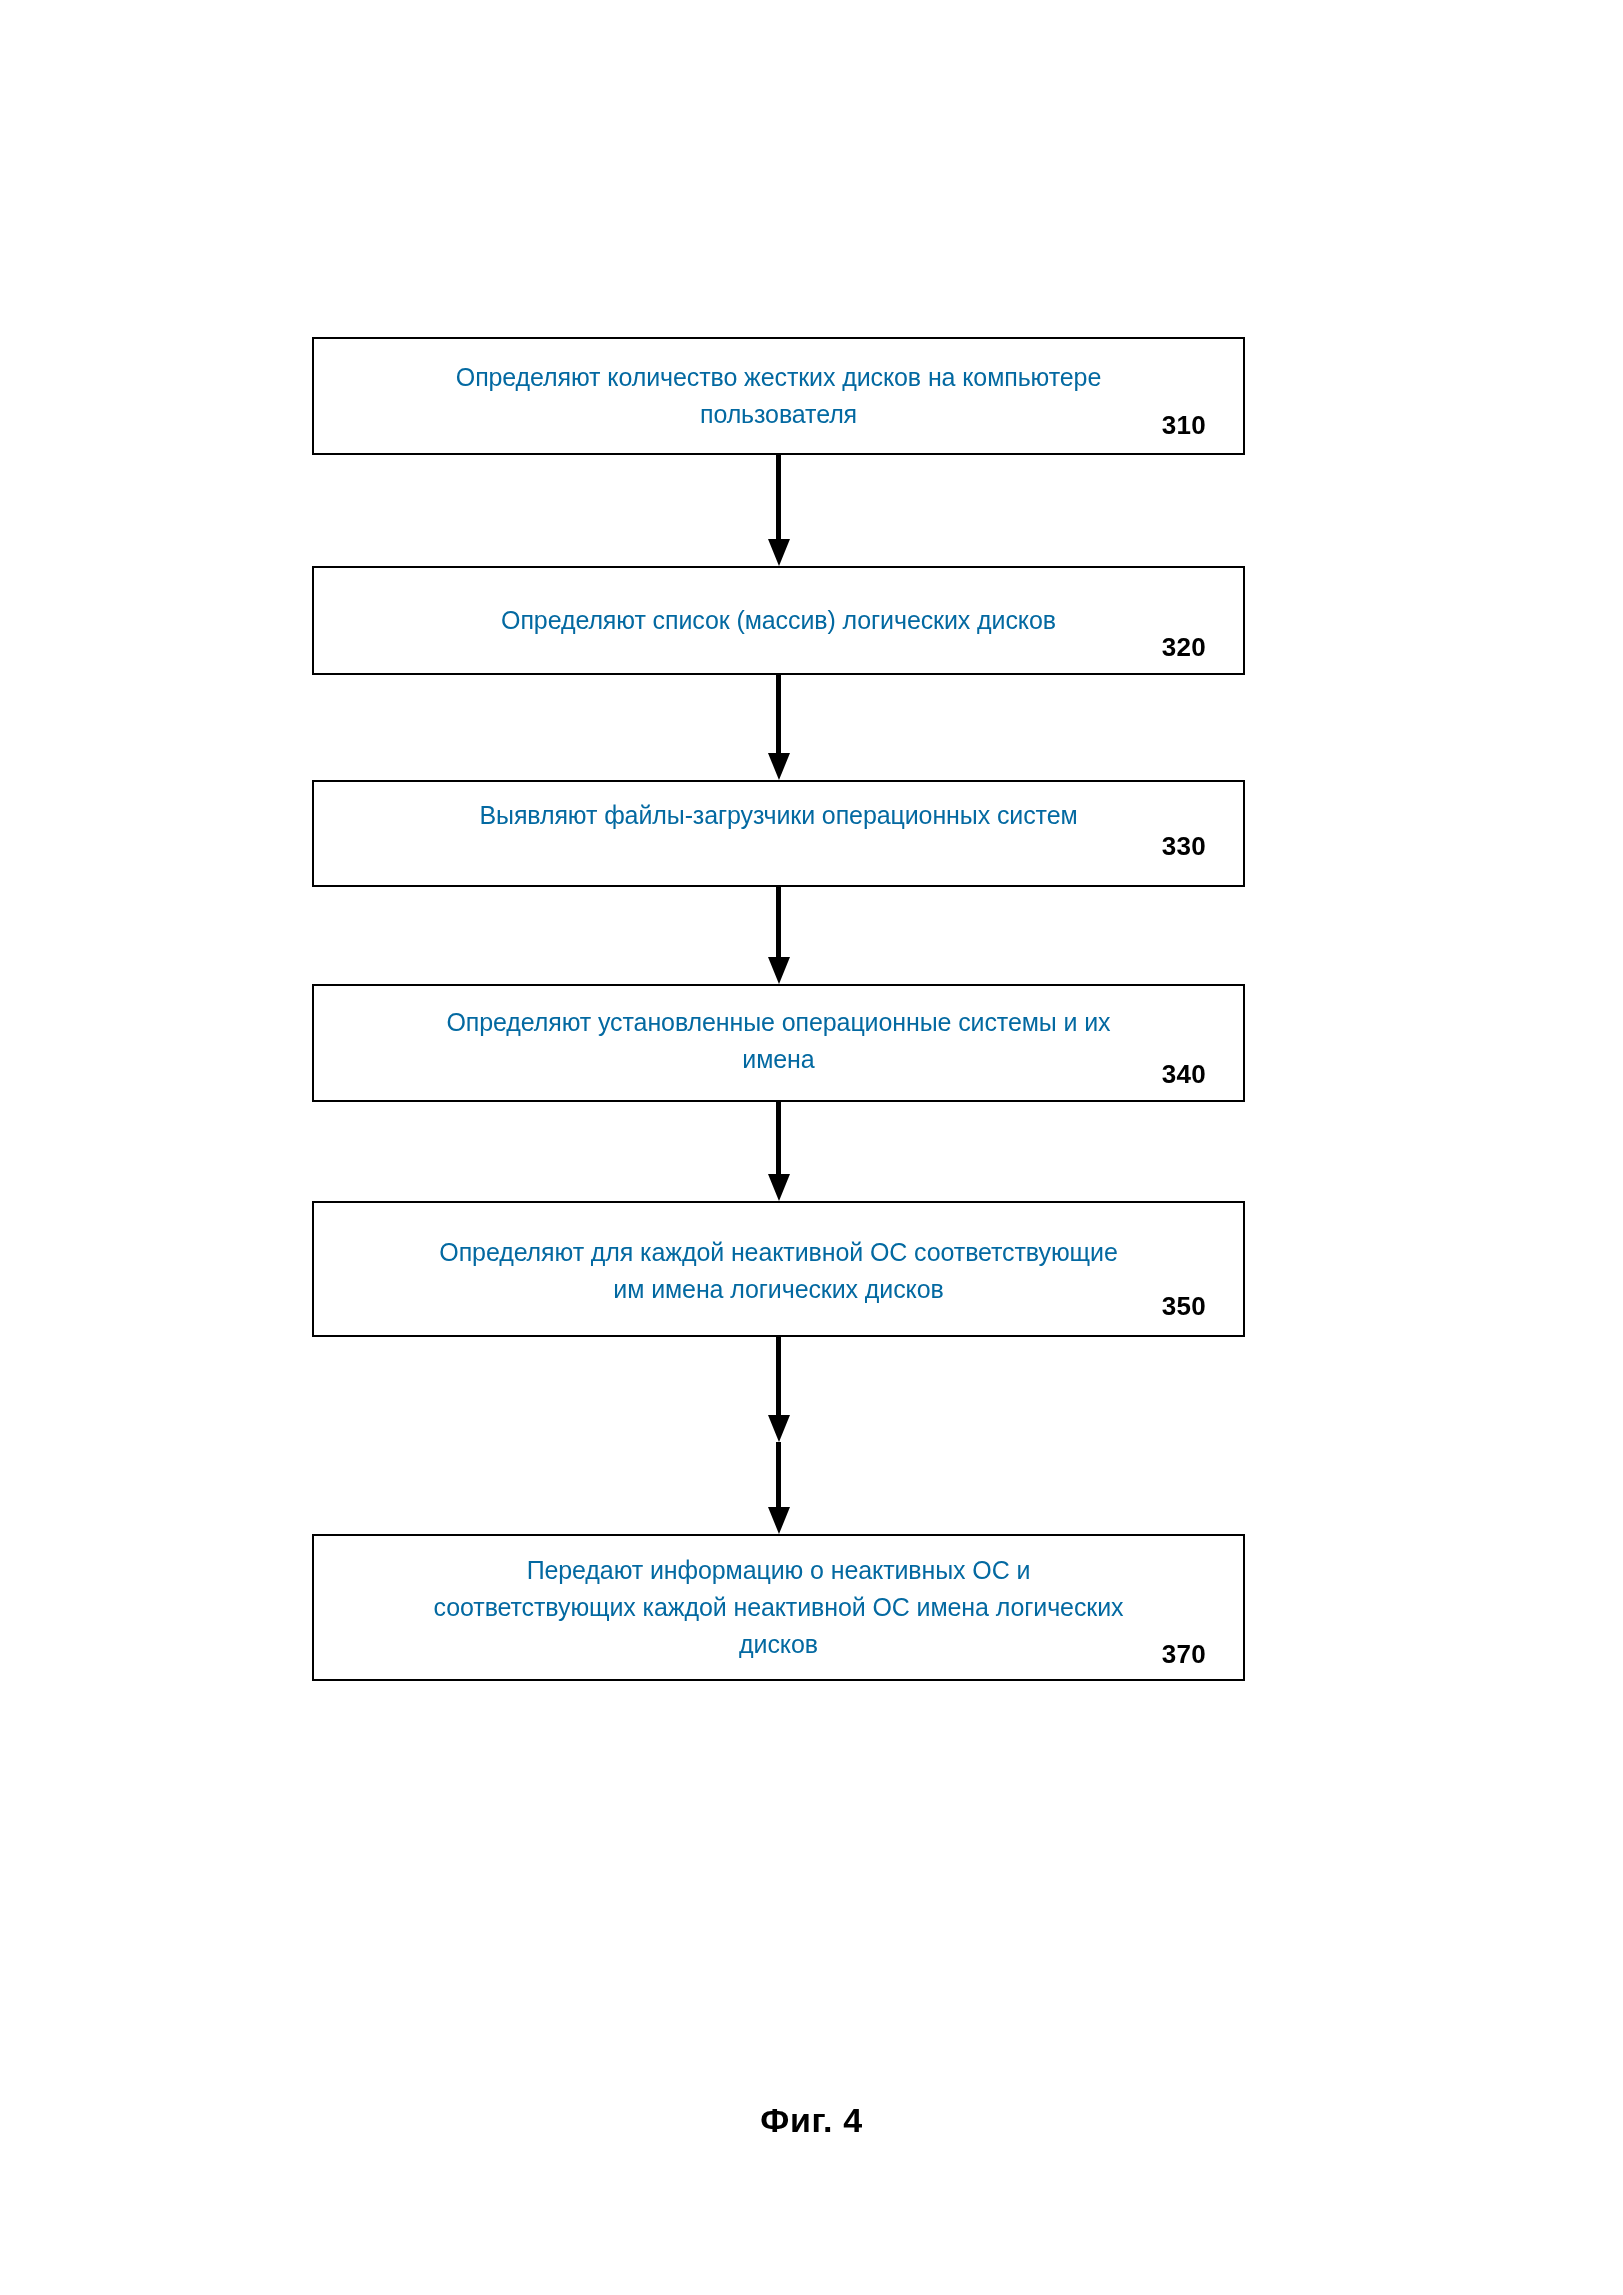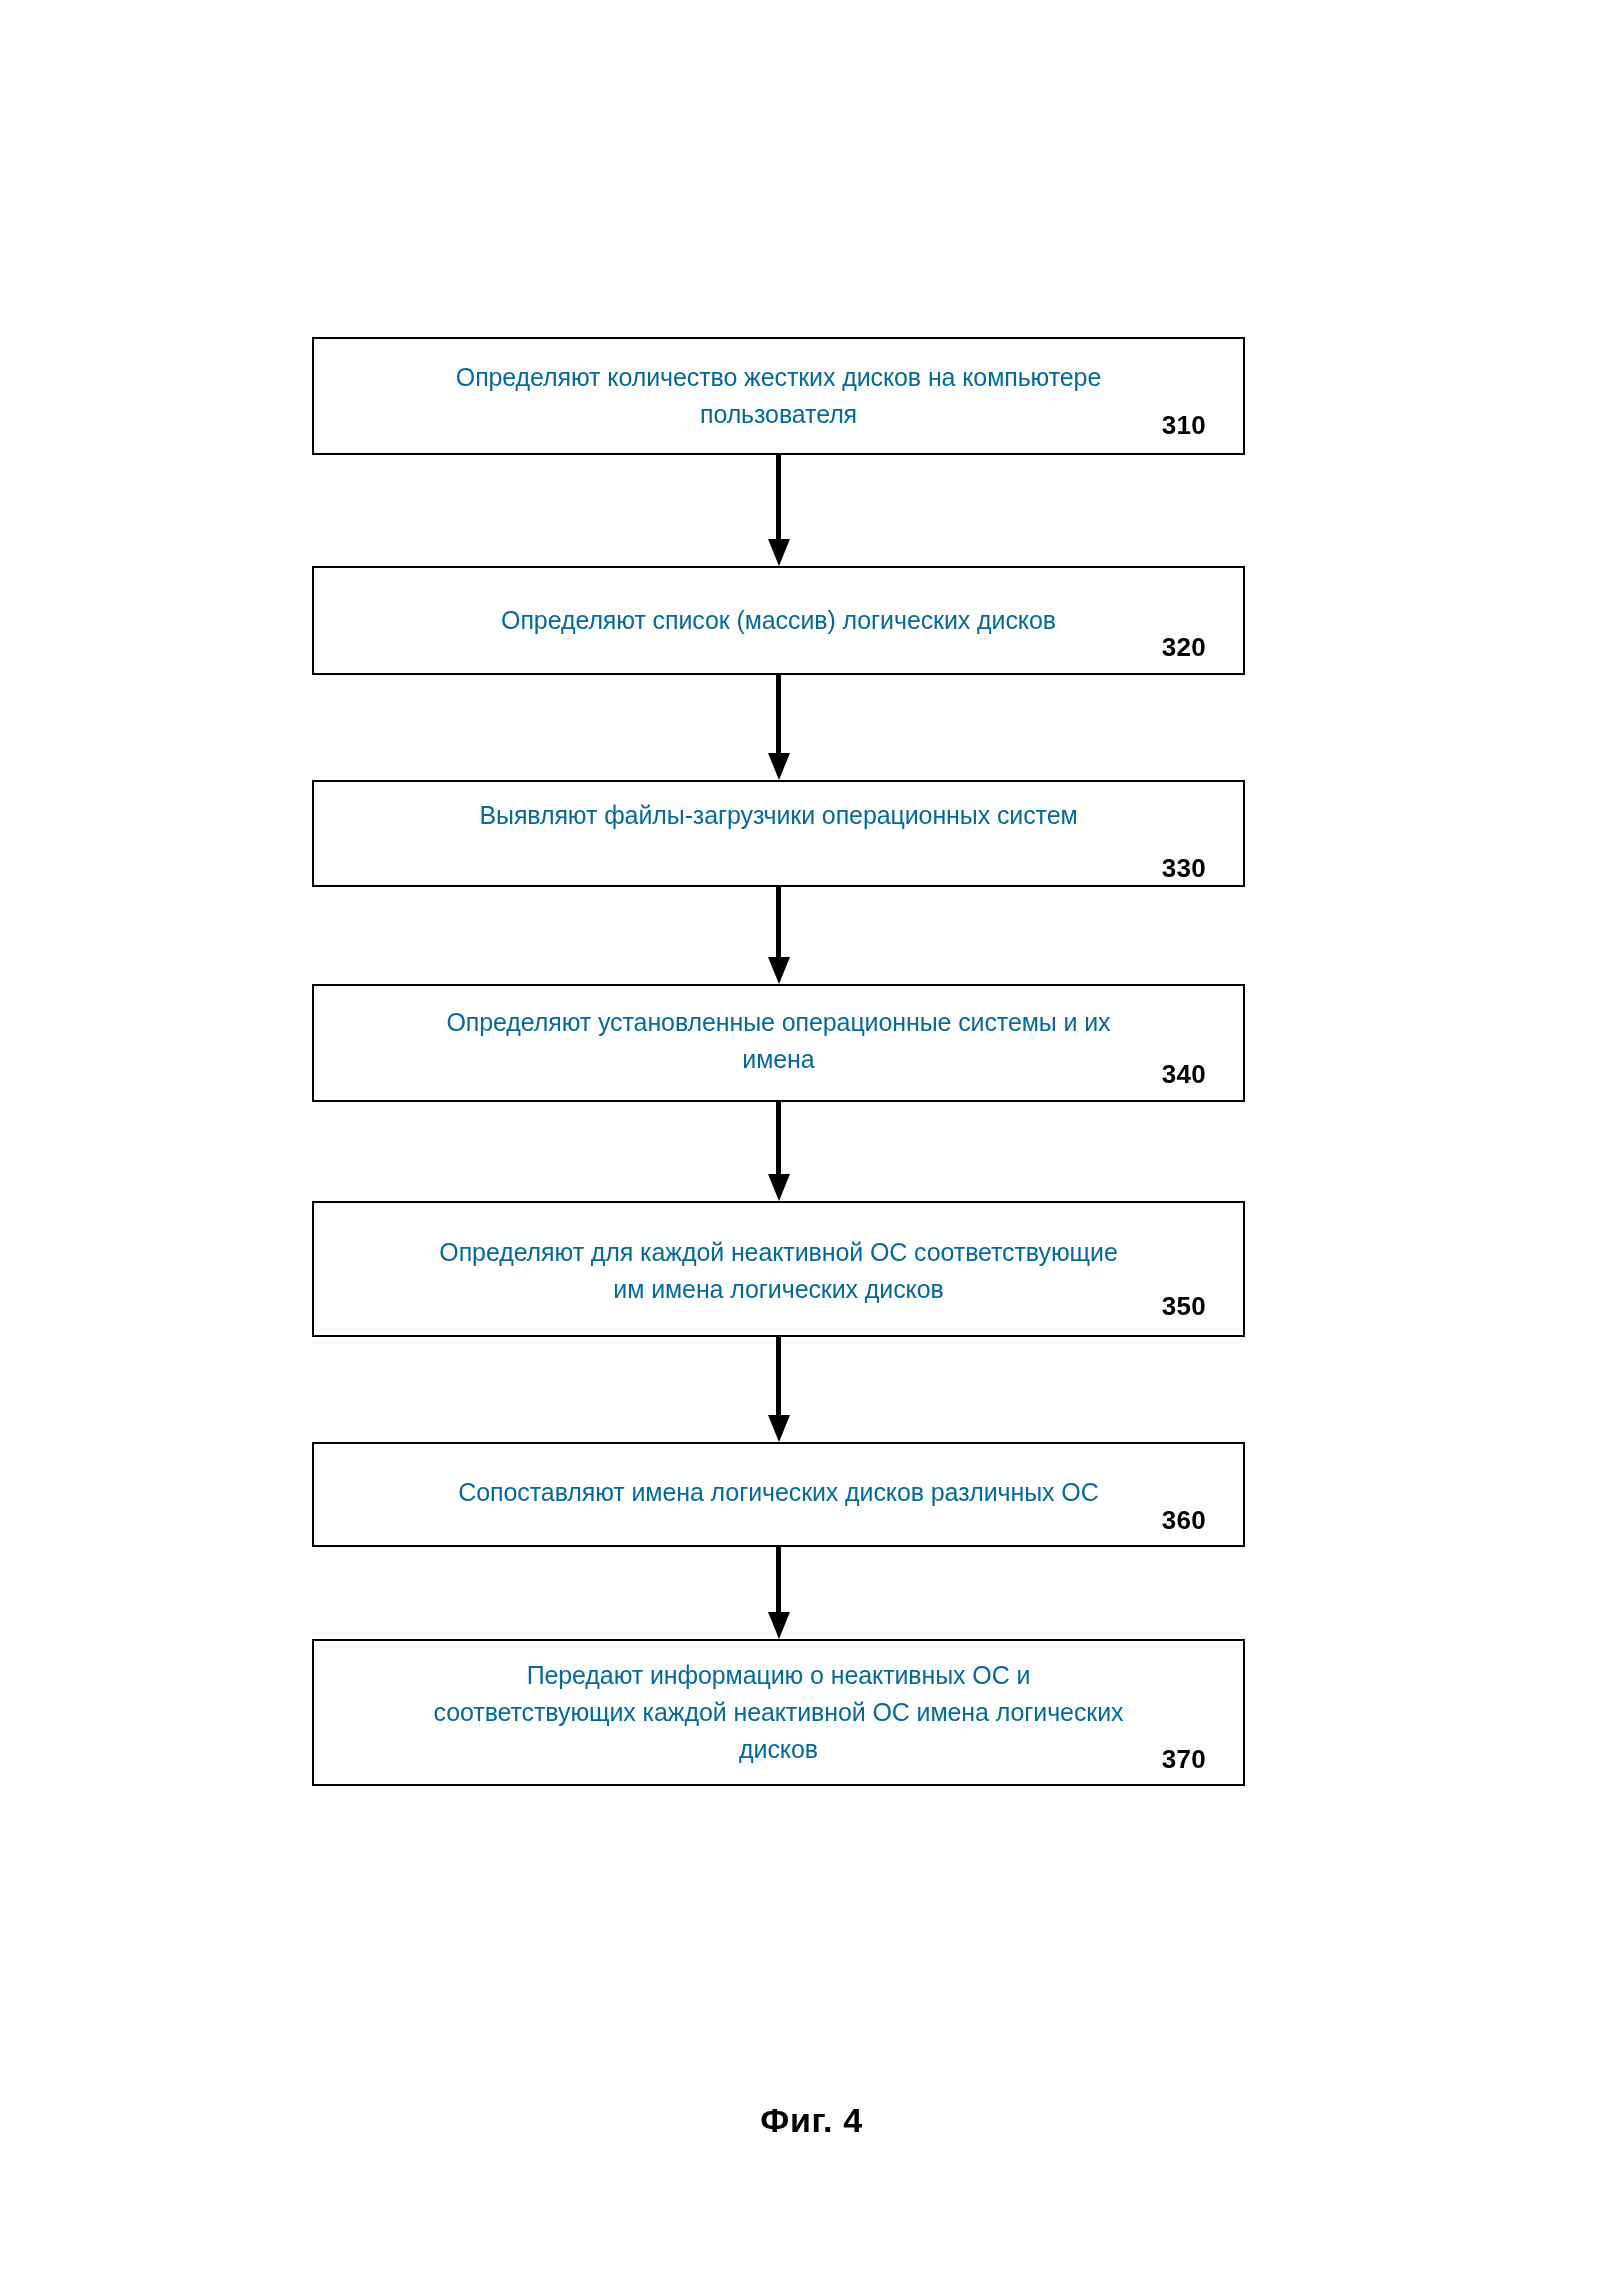--- a/index.html
+++ b/index.html
@@ -61,21 +61,21 @@
   .s310 { height: 118px; }
   .s310 .step-text { padding-top: 19.6px; }
   .s310 .step-ref  { bottom: 11.8px; }
 
   .s320 { height: 109px; }
   .s320 .step-text { padding-top: 34px; }
   .s320 .step-ref  { bottom: 10.5px; }
 
   .s330 { height: 107px; }
   .s330 .step-text { padding-top: 15px; }
-  .s330 .step-ref  { bottom: 1px; }
+  .s330 .step-ref  { bottom: 23px; }
 
   .s340 { height: 118px; }
   .s340 .step-text { padding-top: 18.3px; }
   .s340 .step-ref  { bottom: 10.5px; }
 
   .s350 { height: 136px; }
   .s350 .step-text { padding-top: 31px; }
   .s350 .step-ref  { bottom: 13px; }
 
   .s360 { height: 105px; }
@@ -190,24 +190,20 @@
       <span class="step-text">Определяют для каждой неактивной ОС соответствующие
 им имена логических дисков</span>
       <span class="step-ref">350</span>
     </div>
 
     <div class="connector c5">
       <span class="shaft"></span>
       <span class="head"></span>
     </div>
 
-    <div class="step s360">
-      <span class="step-text">Сопоставляют имена логических дисков различных ОС</span>
-      <span class="step-ref">360</span>
-    </div>
 
     <div class="connector c6">
       <span class="shaft"></span>
       <span class="head"></span>
     </div>
 
     <div class="step s370">
       <span class="step-text">Передают информацию о неактивных ОС и
 соответствующих каждой неактивной ОС имена логических
 дисков</span>

